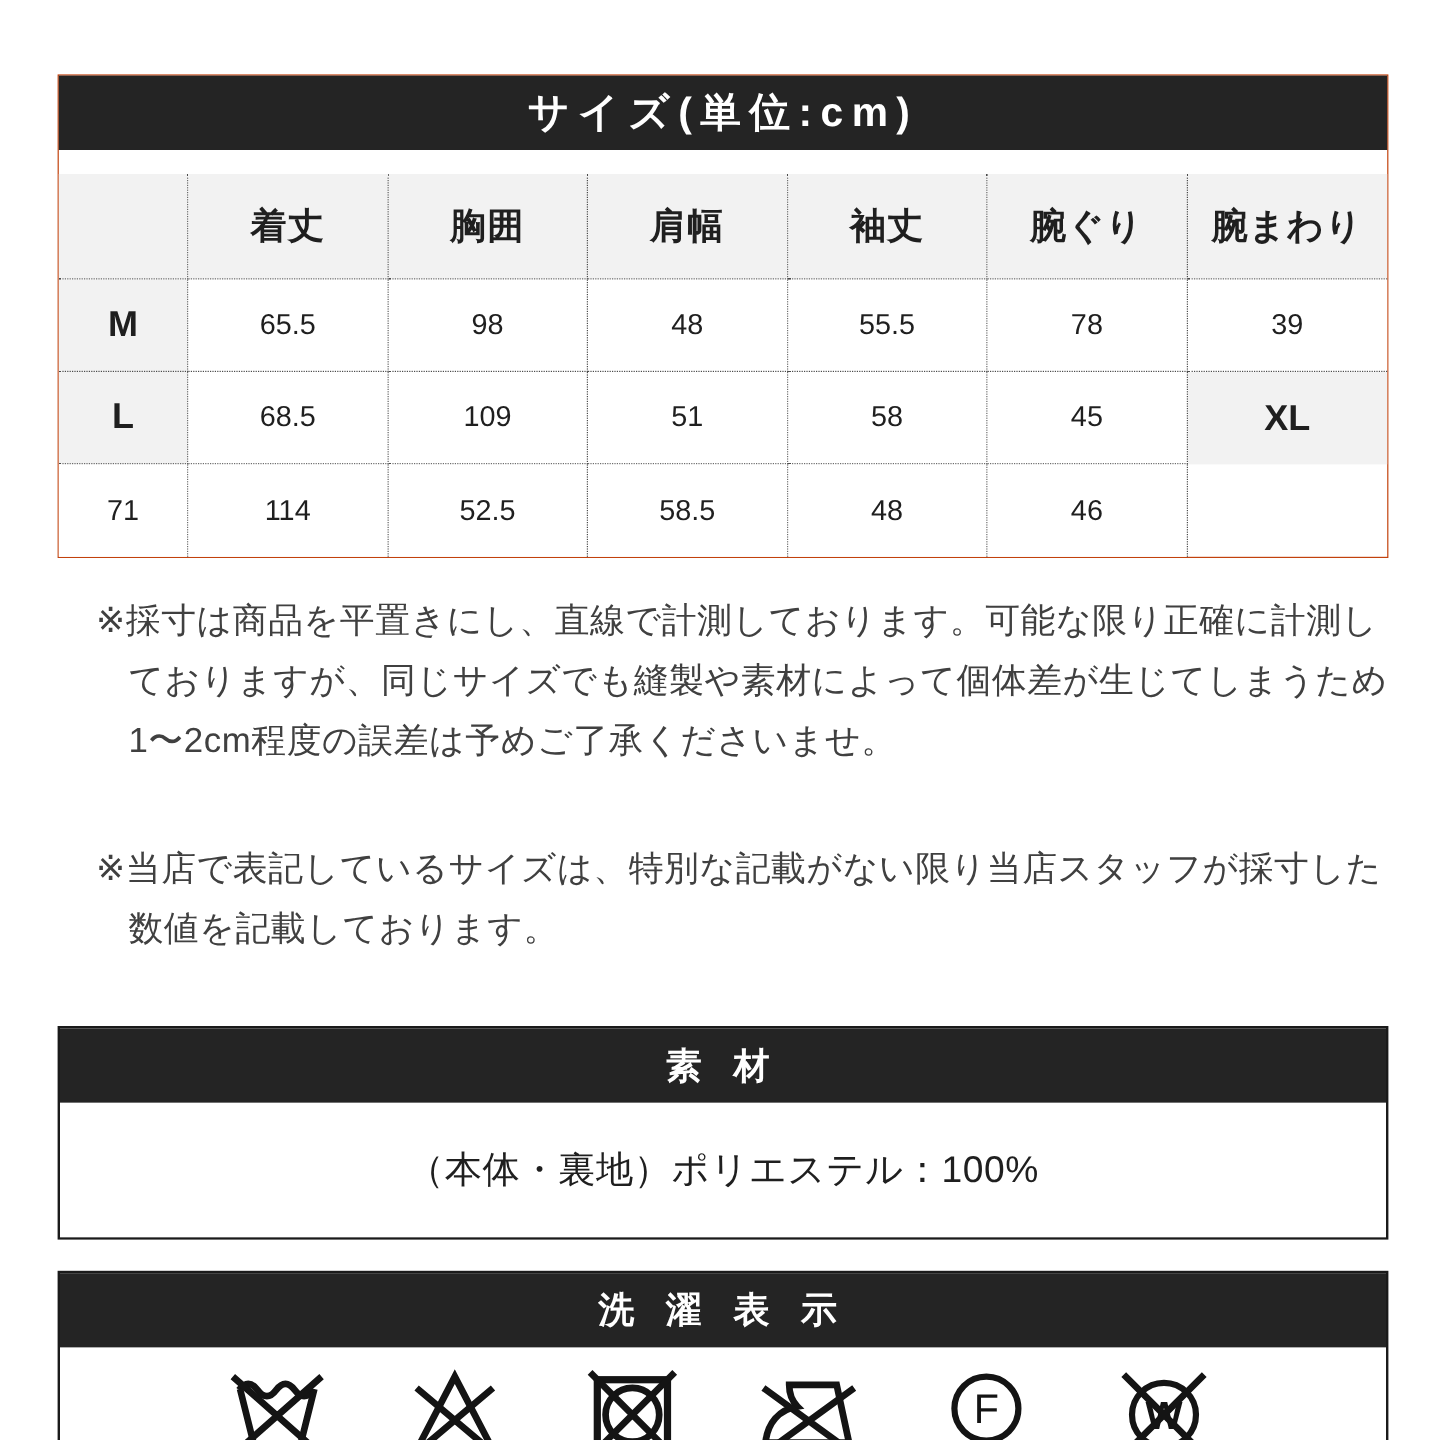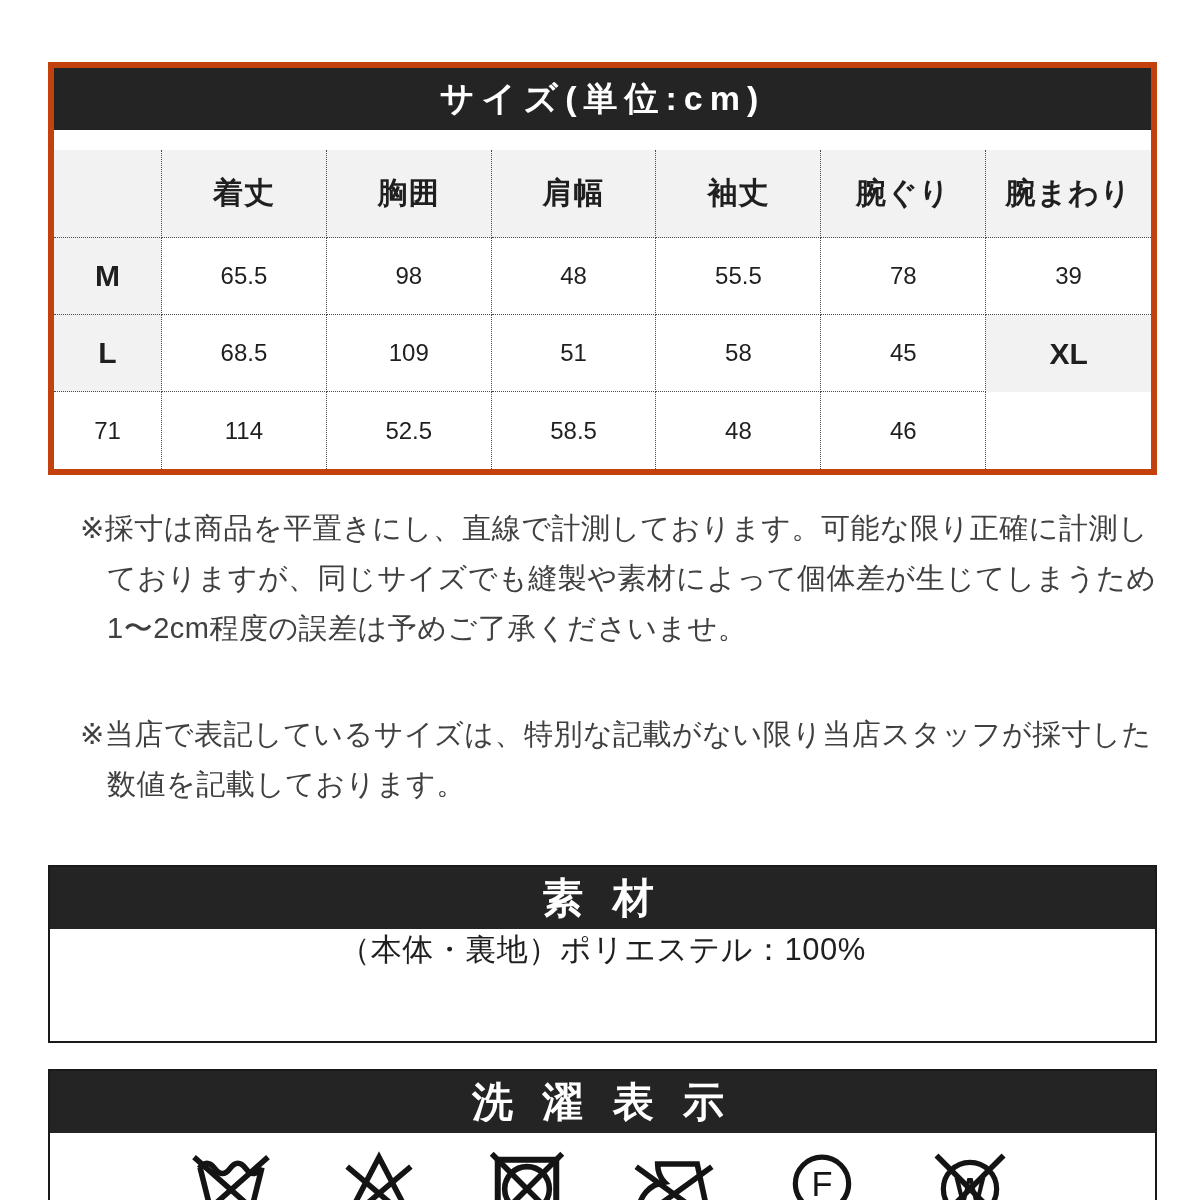--- a/index.html
+++ b/index.html
@@ -5,21 +5,21 @@
   * { box-sizing: border-box; margin: 0; padding: 0; }
   html, body {
     width: 1200px; height: 1200px;
     background: #ffffff;
     font-family: "Liberation Sans", "DejaVu Sans", sans-serif;
     color: #1f1f1f;
   }
   .page { width: 1109px; margin-left: 48px; padding-top: 62px; }
 
   
-  .table-box { border: 6px solid #c2410c; }
+  .table-box { border: 1px solid #c2410c; }
   .title-bar {
     height: 62px; background: #242424; color: #fff;
     display: flex; align-items: center; justify-content: center;
     font-size: 34px; font-weight: bold; letter-spacing: 7px;
   }
   .size-grid {
     display: grid;
     grid-template-columns: 108px repeat(6, 1fr);
     grid-template-rows: 88px 77px 77px 77px;
     margin-top: 20px;
@@ -44,25 +44,25 @@
     font-size: 29px; line-height: 50px; color: #404040;
     letter-spacing: 0.5px; white-space: nowrap;
   }
   .note-line.cont { padding-left: 27px; }
 
   
   .panel { border: 2px solid #1a1a1a; margin-top: 34px; }
   .panel-header {
     height: 62px; background: #242424; color: #fff;
     display: flex; align-items: center; justify-content: center;
-    font-size: 41px; font-weight: bold; letter-spacing: 9px;
+    font-size: 30px; font-weight: bold; letter-spacing: 9px;
   }
   .panel-body {
     height: 112px; background: #fff;
-    display: flex; justify-content: center;
+    display: flex; align-items: center; justify-content: center;
   }
   .material-text { font-size: 31px; letter-spacing: 0.5px; color: #1f1f1f; }
 
   .icon-row {
     width: 100%; height: 112px;
     display: flex; align-items: center; justify-content: space-between;
     padding: 0 142px 0 138px;
   }
   .care-icon { width: 86px; height: 90px; flex: 0 0 auto; }
   .care-icon svg { width: 100%; height: 100%; display: block; }

